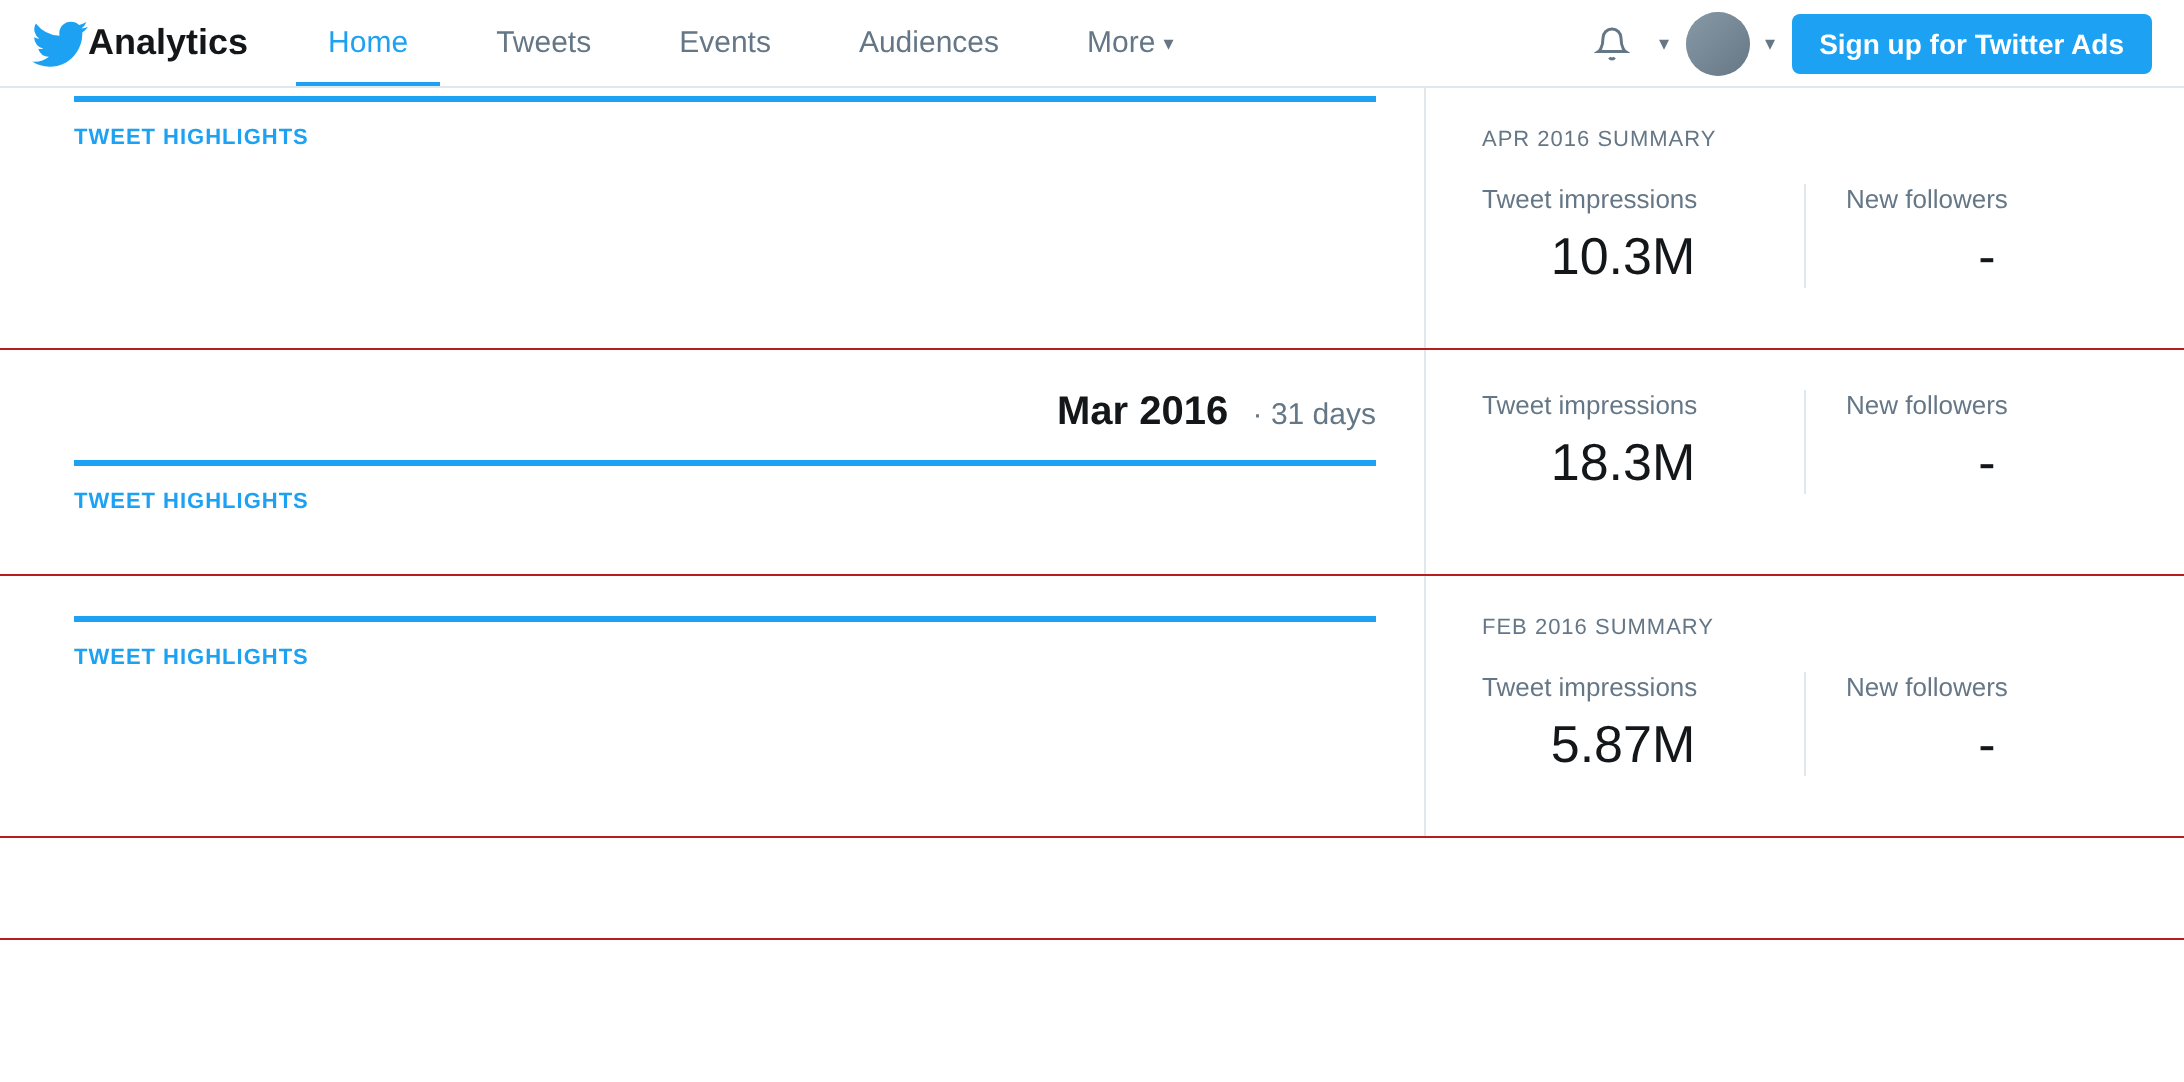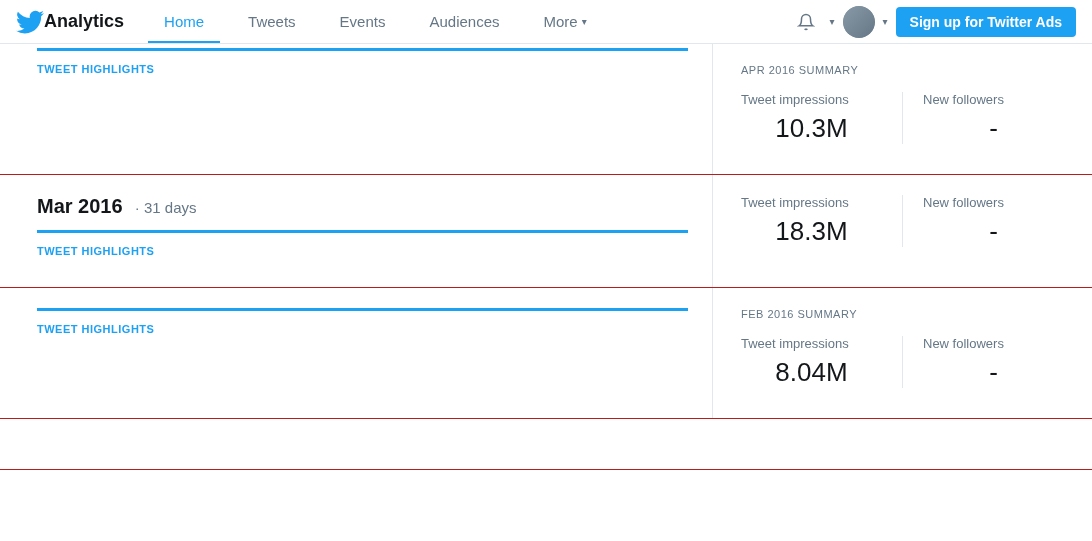--- a/index.html
+++ b/index.html
@@ -121,20 +121,21 @@
     .month-left {
       flex: 0 0 700px;
       padding: 20px 24px 30px 24px;
       border-right: 1px solid #e1e8ed;
     }
     .month-title {
       font-size: 20px;
       font-weight: 700;
       color: #14171a;
       margin-bottom: 12px;
+      text-align: right;
     }
     .month-title .days {
       font-size: 15px;
       font-weight: 400;
       color: #657786;
       margin-left: 8px;
     }
     .blue-bar {
       height: 3px;
       background: #1da1f2;
@@ -281,21 +282,21 @@
   <div class="month-section">
     <div class="month-left">
       <div class="blue-bar"></div>
       <div class="tweet-highlights-label">TWEET HIGHLIGHTS</div>
     </div>
     <div class="month-right">
       <div class="summary-title">FEB 2016 SUMMARY</div>
       <div class="summary-metrics">
         <div class="metric">
           <div class="metric-label">Tweet impressions</div>
-          <div class="metric-value">8.04M</div>
+          <div class="metric-value">5.87M</div>
         </div>
         <div class="metric">
           <div class="metric-label">New followers</div>
           <div class="metric-value">-</div>
         </div>
       </div>
     </div>
   </div>
 
   <div class="month-section">

